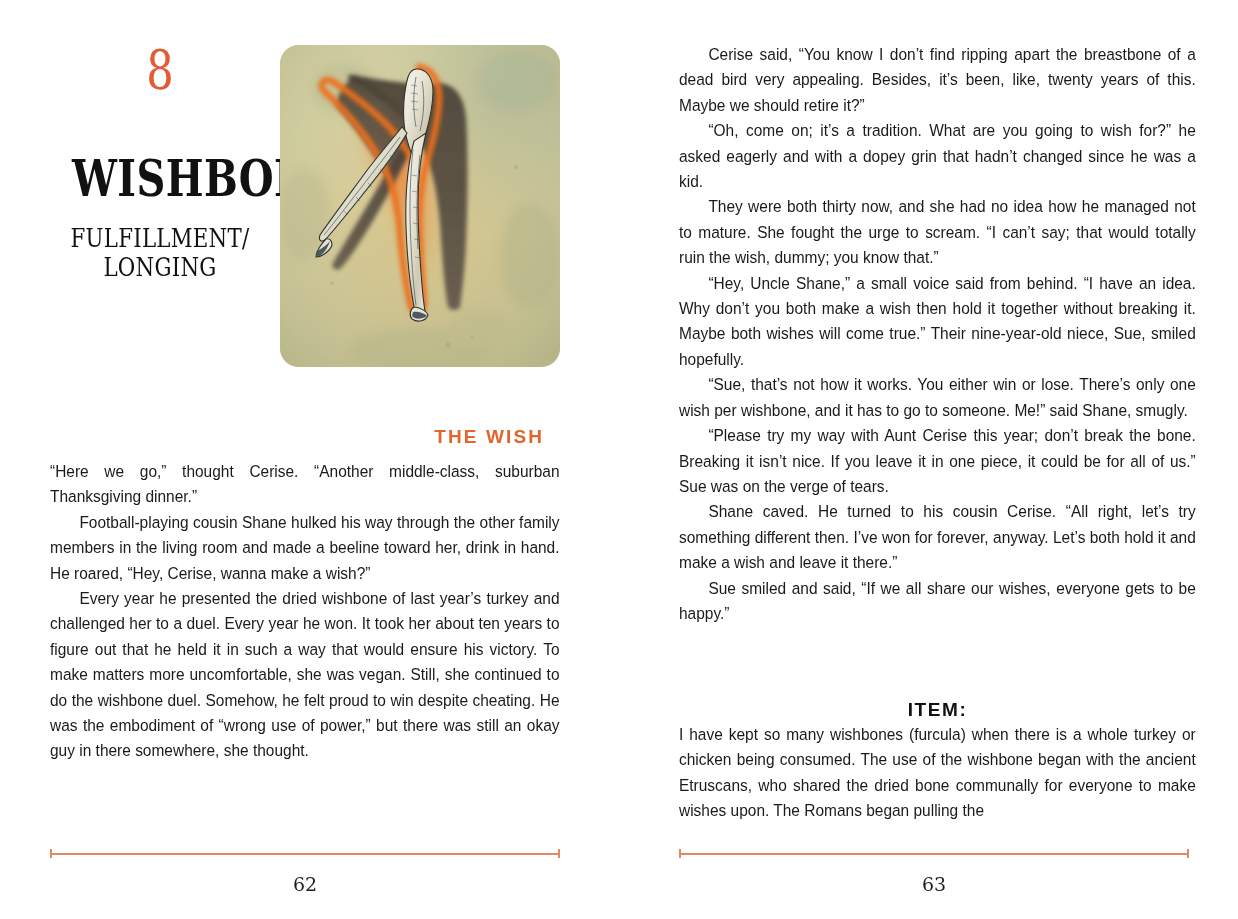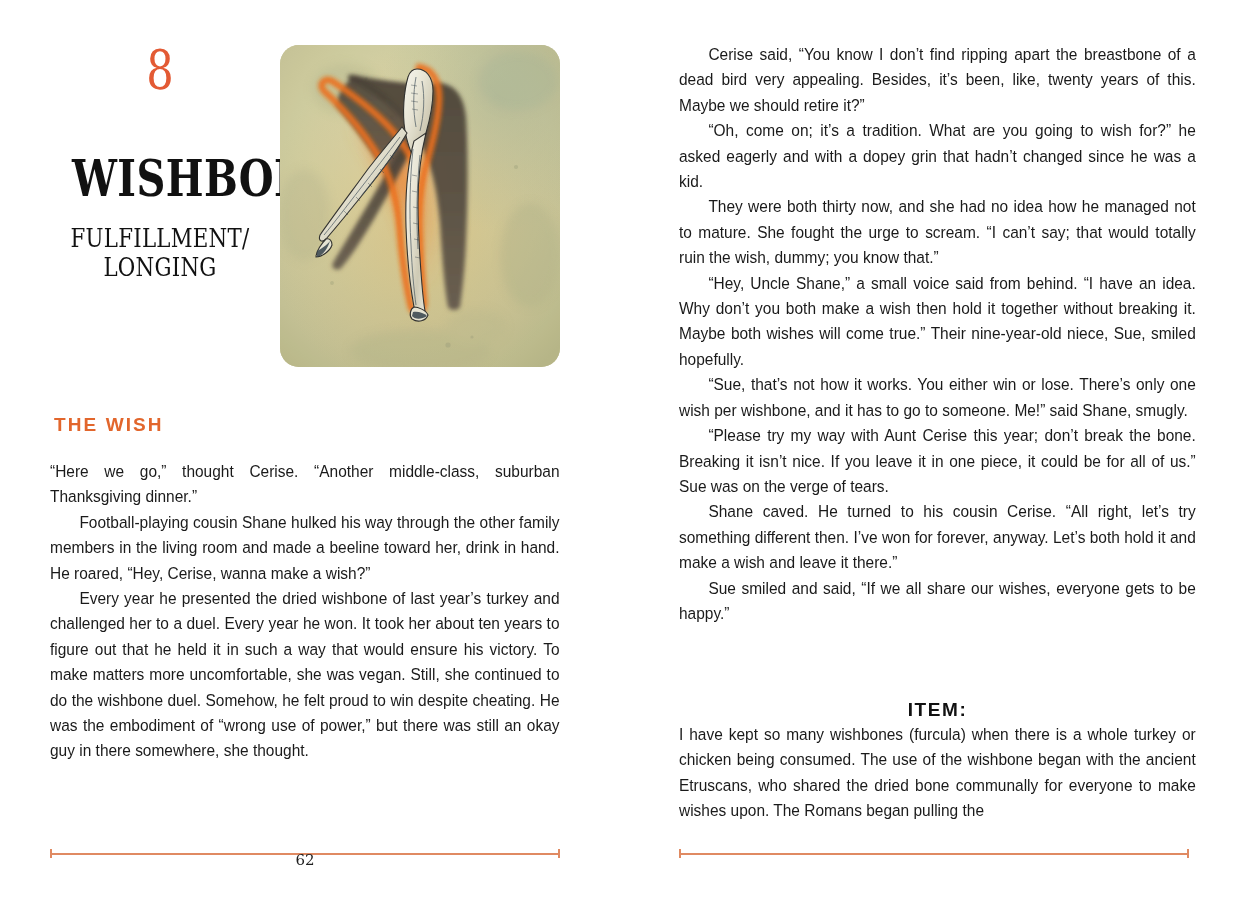--- a/index.html
+++ b/index.html
@@ -92,27 +92,27 @@
     width: 280px;
     height: 322px;
     border-radius: 19px;
     overflow: hidden;
     background: #ccc9a2;
   }
   .illo-svg { display: block; width: 100%; height: 100%; }
 
   
   .section-heading {
-    text-align: left;
+    text-align: right;
     font-family: "Liberation Sans", sans-serif;
     font-weight: 700;
     font-size: 19px;
     letter-spacing: 2.1px;
     color: #E2662C;
-    margin: 4px;
+    margin: 16px;
   }
   .item-heading {
     text-align: center;
     font-family: "Liberation Sans", sans-serif;
     font-weight: 700;
     font-size: 19px;
     letter-spacing: 1.6px;
     color: #111111;
     margin: 9px;
   }
@@ -197,26 +197,26 @@
     top: 0;
     width: 1.6px;
     height: 9px;
     background: #E08A62;
   }
   .footer-rule .cap-left  { left: 0; }
   .footer-rule .cap-right { right: 0; }
 
   .page-number {
     position: absolute;
-    top: 2px;
+    top: 24px;
     left: 0;
     width: 100%;
     text-align: center;
     font-family: "DejaVu Serif", "Liberation Serif", serif;
-    font-size: 15px;
+    font-size: 19px;
     color: #1f1f1f;
   }
 </style>
 </head>
 <body>
 
 <div class="spread">
 
   <div class="page page-left">
 
@@ -425,15 +425,16 @@
   <div class="textcol col-right-body-bottom">
     <p>I have kept so many wishbones (furcula) when there is a whole turkey or chicken being consumed. The use of the wishbone began with the ancient Etruscans, who shared the dried bone communally for everyone to make wishes upon. The Romans began pulling the</p>
   </div>
 
   <div class="footer footer-right">
     <div class="footer-rule">
       <div class="hline"></div>
       <div class="cap cap-left"></div>
       <div class="cap cap-right"></div>
     </div>
+    <div class="page-number">63</div>
   </div>
 
 </div>
 
 </body></html>

